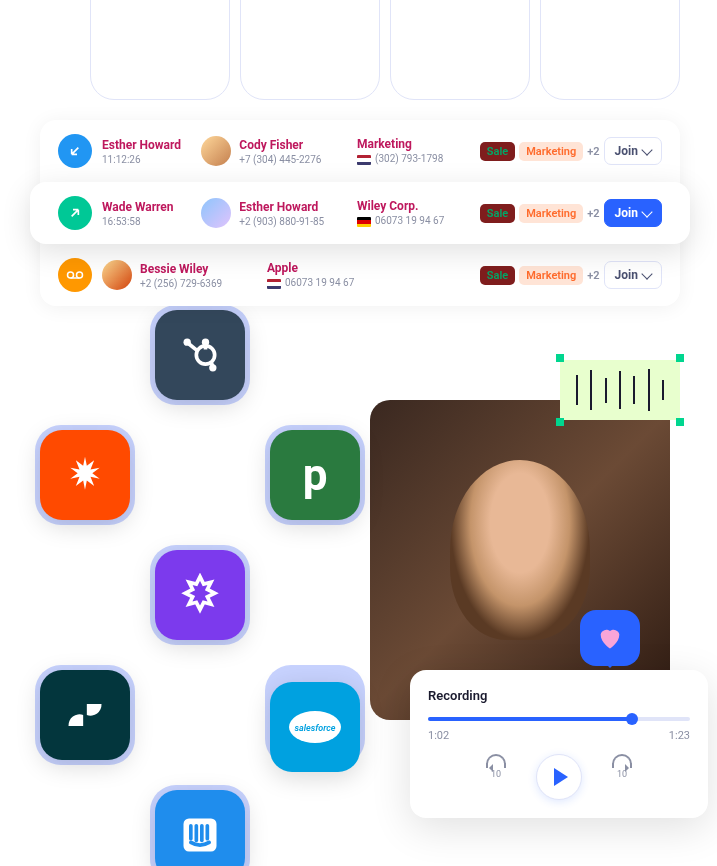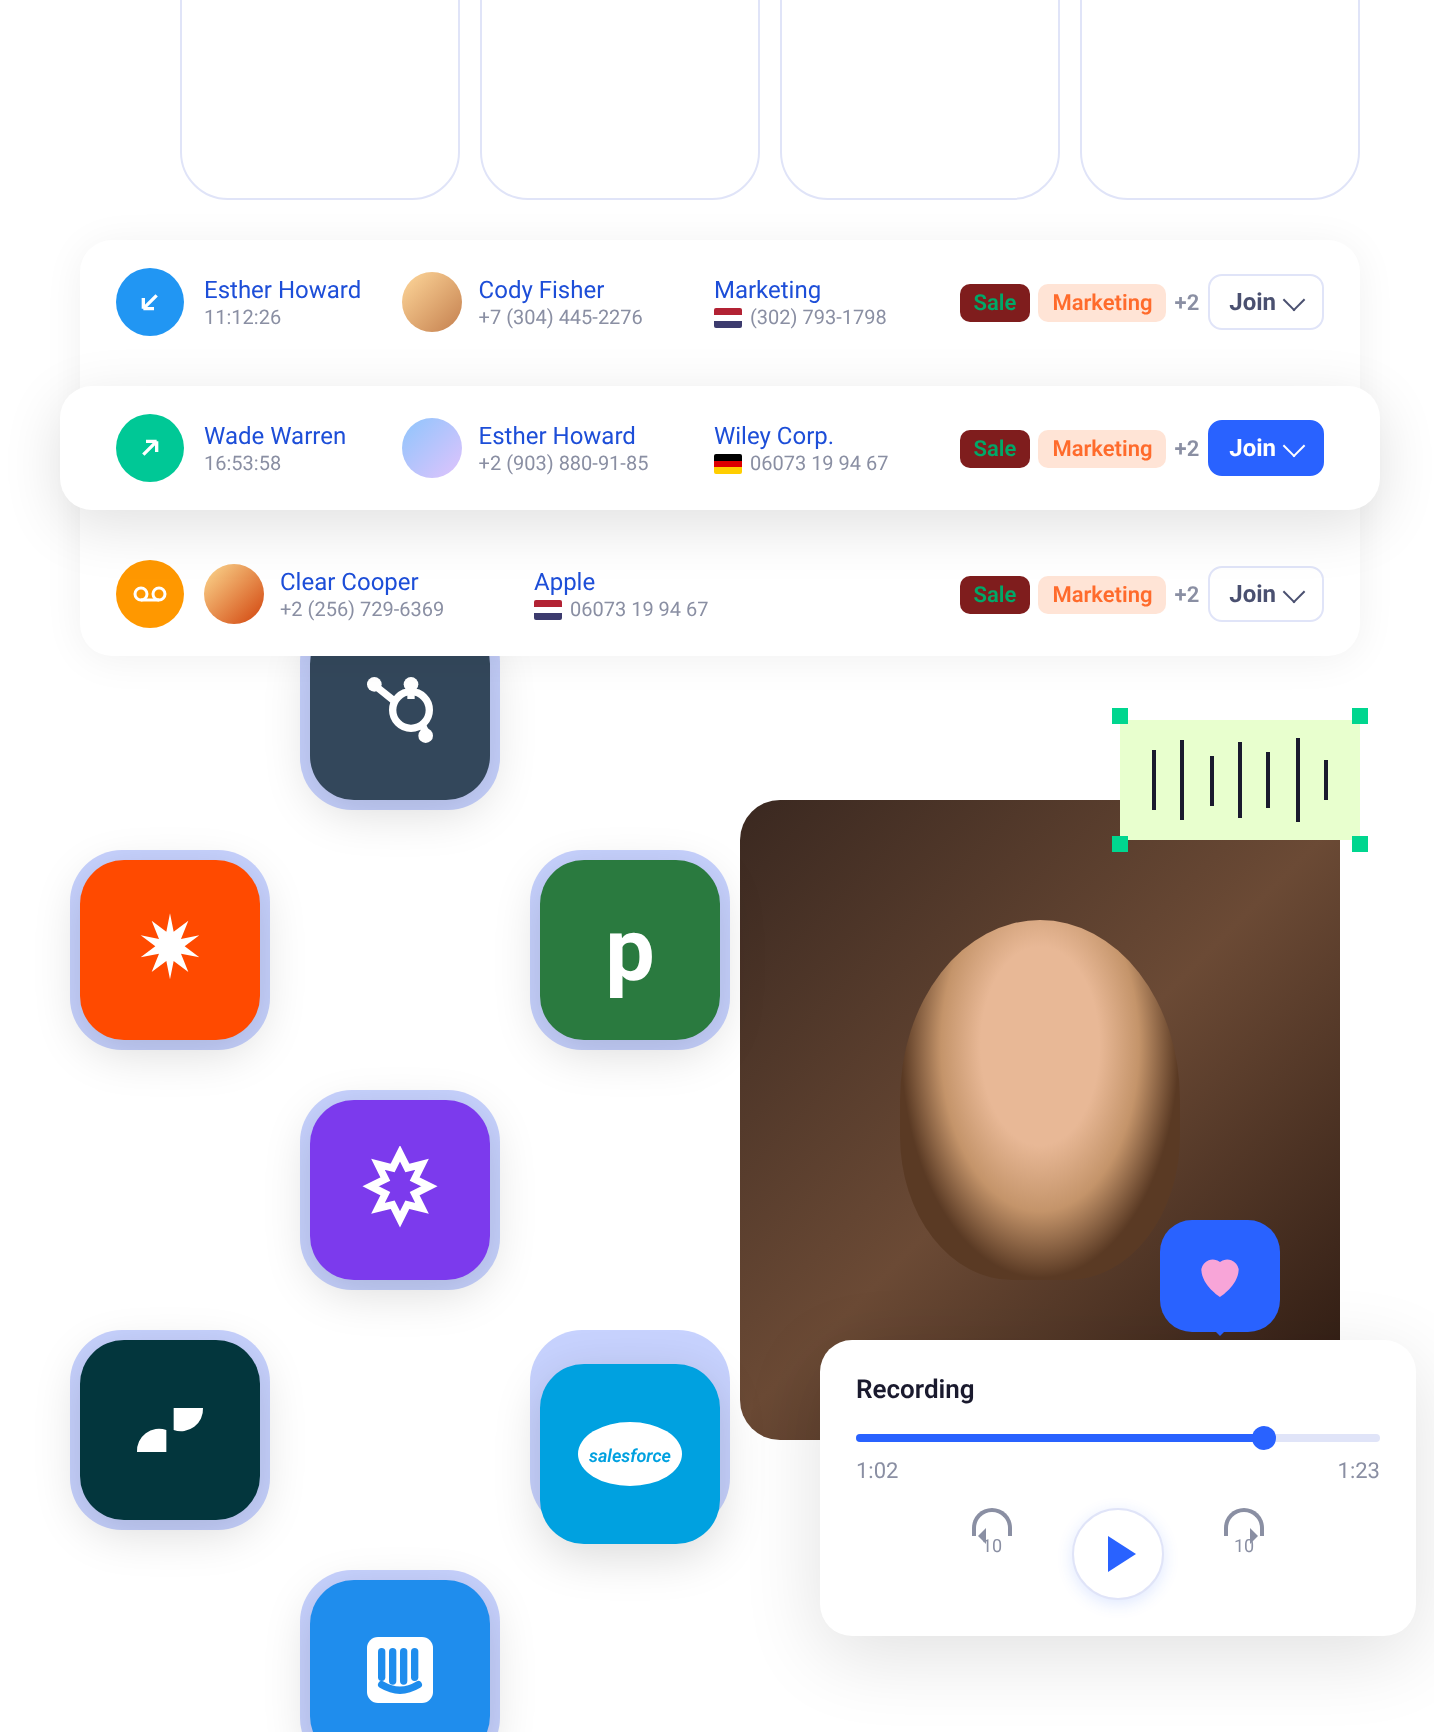--- a/index.html
+++ b/index.html
@@ -1,33 +1,33 @@
 <!DOCTYPE html>
 <html><head>
 <meta charset="utf-8">
 <style>
 *{margin:0;padding:0;box-sizing:border-box;font-family:-apple-system,BlinkMacSystemFont,'Segoe UI',Roboto,sans-serif}
 body{width:717px;height:866px;position:relative;background:#fff;overflow:hidden}
 .bg-grid{position:absolute;top:0;left:0;width:100%;height:100%;z-index:0}
 .grid-cell{position:absolute;border:1px solid #e0e4f8;border-radius:24px;width:140px;height:140px}
 .table-card{position:absolute;top:120px;left:40px;width:640px;background:#fff;border-radius:16px;box-shadow:0 2px 20px rgba(0,0,0,0.06);z-index:10}
 .row{display:flex;align-items:center;padding:14px 18px;gap:10px}
-.row.elevated{box-shadow:0 8px 30px rgba(0,0,0,0.12);border-radius:16px;margin:11px -10px;padding:14px 28px;background:#fff;position:relative;z-index:2}
+.row.elevated{box-shadow:0 8px 30px rgba(0,0,0,0.12);border-radius:16px;margin:0 -10px;padding:14px 28px;background:#fff;position:relative;z-index:2}
 .dir-icon{width:34px;height:34px;border-radius:50%;display:flex;align-items:center;justify-content:center;flex-shrink:0;color:#fff}
 .dir-in{background:#2196f3}
 .dir-out{background:#00c896}
 .dir-vm{background:#ff9800}
 .col{display:flex;flex-direction:column;gap:2px;min-width:0}
 .col-1{width:95px}
 .col-2{width:155px;display:flex;align-items:center;gap:8px}
 .col-3{width:120px}
 .avatar{width:30px;height:30px;border-radius:50%;flex-shrink:0;background:linear-gradient(135deg,#ffd89b,#c47f4e)}
 .avatar.a2{background:linear-gradient(135deg,#8ec5fc,#e0c3fc)}
 .avatar.a3{background:linear-gradient(135deg,#fddb92,#d1420b)}
-.name{font-size:12px;font-weight:400;color:#1d4ed8}
+.name{font-size:12px;font-weight:700;color:#be185d}
 .sub{font-size:10px;color:#8a8fa3}
 .flag{display:inline-block;width:14px;height:10px;margin-right:4px;vertical-align:middle;border-radius:1px}
 .flag-us{background:linear-gradient(#b22234 33%,#fff 33% 66%,#3c3b6e 66%)}
 .flag-de{background:linear-gradient(#000 33%,#dd0000 33% 66%,#ffce00 66%)}
 .tags{display:flex;align-items:center;gap:4px;margin-left:auto}
 .tag{font-size:11px;font-weight:600;padding:3px 7px;border-radius:5px}
 .tag-sale{background:#7f1d1d;color:#00a868}
 .tag-mkt{background:#ffe4d6;color:#ff6b2c}
 .tag-more{font-size:11px;color:#8a8fa3;font-weight:600}
 .join-btn{display:flex;align-items:center;gap:5px;font-size:12px;font-weight:700;padding:6px 10px;border-radius:7px;border:1px solid #e0e4f8;background:#fff;color:#4a5070;cursor:pointer}
@@ -137,21 +137,21 @@
     <div class="dir-icon dir-vm">
         <svg width="18" height="18" viewBox="0 0 24 24" fill="none" stroke="#fff" stroke-width="2">
           <circle cx="6" cy="12" r="4"></circle>
           <circle cx="18" cy="12" r="4"></circle>
           <line x1="6" y1="16" x2="18" y2="16"></line>
         </svg>
       </div>
     <div class="col-2">
         <div class="avatar a3"></div>
         <div class="col">
-          <div class="name">Clear Cooper</div>
+          <div class="name">Bessie Wiley</div>
           <div class="sub">+2 (256) 729-6369</div>
         </div>
       </div>
     <div class="col col-3">
         <div class="name">Apple</div>
         <div class="sub"><span class="flag flag-us"></span>06073 19 94 67</div>
       </div>
     <div class="tags">
       <span class="tag tag-sale">Sale</span>
       <span class="tag tag-mkt">Marketing</span>

